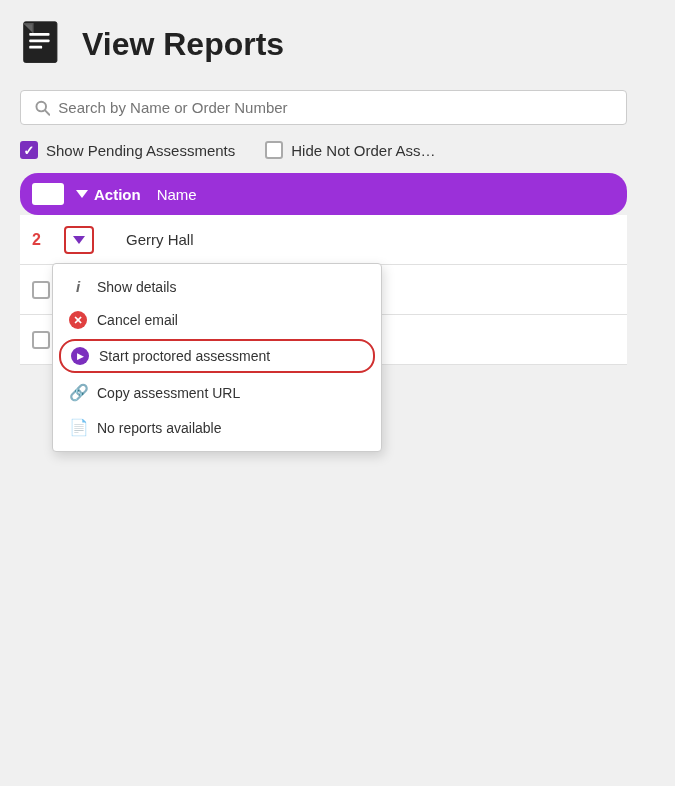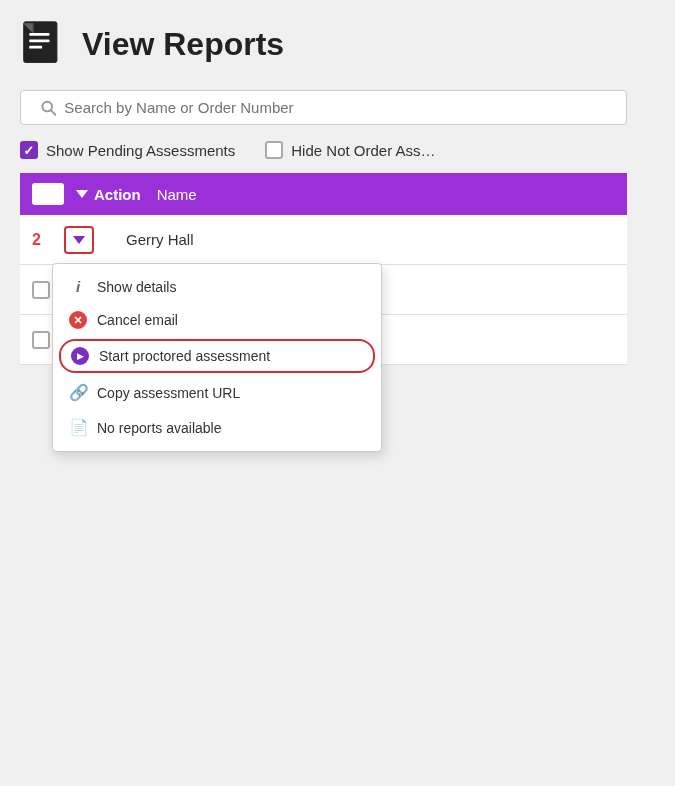--- a/index.html
+++ b/index.html
@@ -34,21 +34,21 @@
       color: #222;
     }
 
     
     .search-container {
       background: white;
       border: 1px solid #ccc;
       border-radius: 4px;
       display: flex;
       align-items: center;
-      padding: 8px 20px;
+      padding: 8px 14px;
       margin-bottom: 16px;
       gap: 8px;
     }
     .search-input {
       border: none;
       outline: none;
       font-size: 15px;
       color: #999;
       width: 100%;
       background: transparent;
@@ -99,20 +99,21 @@
       margin-top: 14px;
       overflow: visible;
       position: relative;
     }
     .table-header {
       background: #9b30d9;
       display: flex;
       align-items: center;
       padding: 10px 12px;
       gap: 0;
+      border-radius: 18px;
     }
     .th-checkbox {
       width: 32px;
       height: 22px;
       background: white;
       border-radius: 3px;
       flex-shrink: 0;
     }
     .th-action {
       display: flex;

